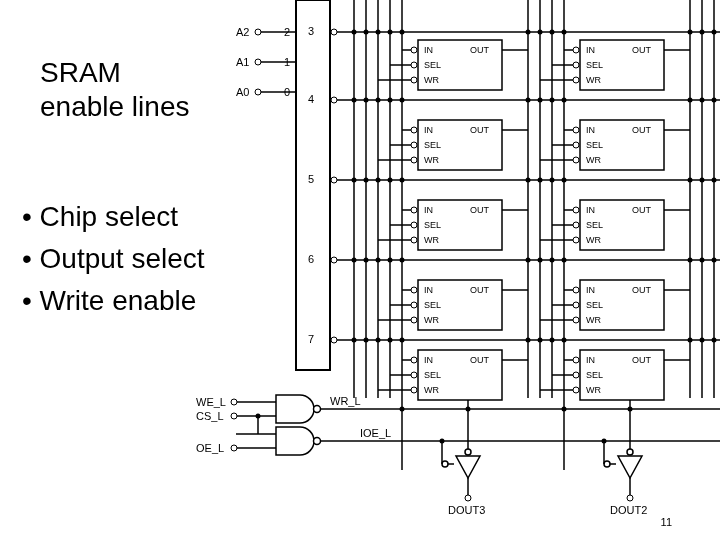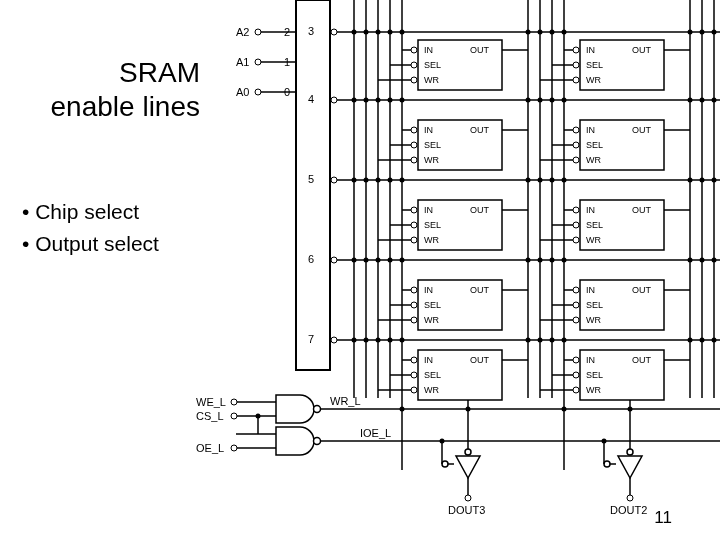--- a/index.html
+++ b/index.html
@@ -1,34 +1,35 @@
 <!DOCTYPE html>
 <html><head>
 <meta charset="utf-8">
 <style>
   html,body{margin:0;padding:0;width:720px;height:540px;background:#fff;font-family:Arial,Helvetica,sans-serif;color:#000;position:relative;overflow:hidden}
-  .title{position:absolute;font-size:28px;font-weight:400;color:#000;text-align:right;line-height:1.2}
-  .bullets{position:absolute;font-size:21px;line-height:1.5}
+  .title{position:absolute;font-size:28px;font-weight:400;color:#000;text-align:left;line-height:1.2}
+  .bullets{position:absolute;font-size:28px;line-height:1.5}
   .bullets .item::before{content:"• ";}
-  .pagenum{position:absolute;bottom:12px;right:48px;font-size:17px}
+  .pagenum{position:absolute;bottom:12px;right:48px;font-size:11px}
   svg{position:absolute;top:0;left:0}
   .lbl{font-family:Arial,Helvetica,sans-serif;font-size:11px;fill:#000}
   .cell{font-size:9px}
 </style>
 </head>
 <body>
 
 <div class="title" style="left:40px;top:56px;width:160px">
   <span>SRAM</span><br>
   <span>enable lines</span>
 </div>
 
 <div class="bullets" style="left:22px;top:196px">
   <div class="item">Chip select</div>
   <div class="item">Output select</div>
+  <div class="item">Write enable</div>
 </div>
 
 <div class="pagenum">11</div>
 
 <svg width="720" height="540" viewBox="0 0 720 540">
   <defs>
 
     <g id="memcell">
       <rect x="0" y="0" width="84" height="50" fill="#fff" stroke="#000" stroke-width="1.5"></rect>
 

